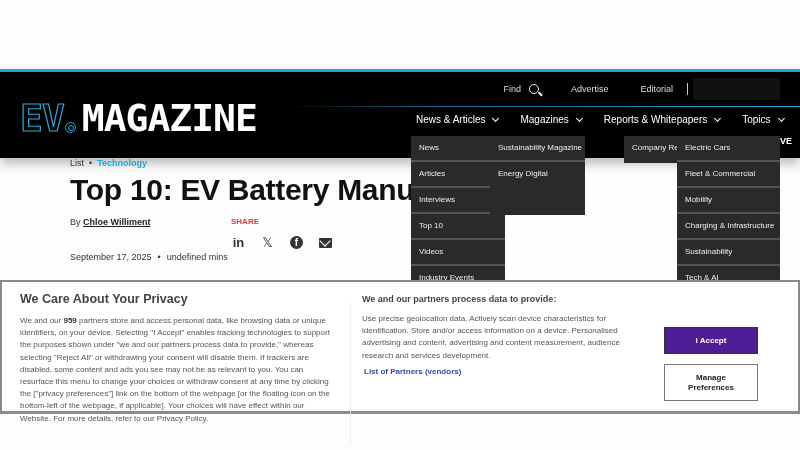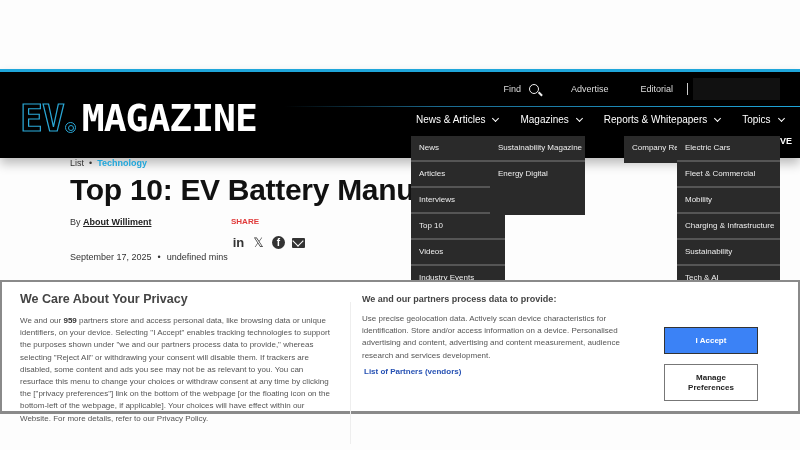--- a/index.html
+++ b/index.html
@@ -26,37 +26,37 @@
     .live-text { position: absolute; top: 64px; right: 8px; color: #fff; font-size: 9px; font-weight: bold; }
     .crumb { position: absolute; left: 70px; top: 158px; font-size: 9px; color: #333; }
     .crumb .sep { margin: 0 5px; }
     .crumb a { color: #1fa6da; font-weight: bold; text-decoration: none; }
     .title { position: absolute; left: 70px; top: 173px; font-size: 30px; font-weight: bold; color: #111; white-space: nowrap; letter-spacing: -0.3px; }
     .byline { position: absolute; left: 70px; top: 217px; font-size: 9px; color: #333; }
     .byline a { color: #222; font-weight: bold; text-decoration: underline; }
     .share-label { position: absolute; left: 231px; top: 217px; font-size: 8px; color: #e03a3a; font-weight: bold; }
     .dateline { position: absolute; left: 70px; top: 252px; font-size: 9px; color: #333; }
     .dateline .sep { margin: 0 6px; }
-    .share-icons { position: absolute; left: 232px; top: 236px; display: flex; align-items: center; gap: 7px; }
+    .share-icons { position: absolute; left: 232px; top: 236px; display: flex; align-items: center; gap: 16px; }
     .share-icons span { display: inline-block; width: 13px; height: 13px; color: #333; font-weight: bold; font-size: 13px; line-height: 13px; text-align: center; cursor: pointer; }
     .icon-fb { background: #333; border-radius: 50%; color: #fff !important; font-size: 10px !important; }
     .icon-mail { background: #333; border-radius: 1px; height: 10px !important; position: relative; }
     .icon-mail::after { content: ""; position: absolute; left: 2px; top: -1px; width: 7px; height: 7px; border-right: 1.2px solid #fff; border-bottom: 1.2px solid #fff; transform: rotate(45deg); }
     .dropdown { position: absolute; background: #2a2a2a; }
     .dd-item { height: 26px; line-height: 24px; padding-left: 8px; font-size: 8px; color: #eee; border-bottom: 2px solid #555; white-space: nowrap; overflow: hidden; cursor: pointer; }
     .modal { position: absolute; left: 0; top: 280px; width: 800px; height: 134px; background: #fff; border: 2px solid #8a8a8a; border-bottom-width: 3px; }
     .modal-left { position: absolute; left: 18px; top: 10px; width: 310px; }
     .modal-title { font-size: 12.5px; font-weight: bold; color: #444; margin-bottom: 9px; }
     .modal-text { font-size: 8px; line-height: 12.2px; color: #555; }
     .modal-text b { color: #333; }
     .modal-divider { position: absolute; left: 348px; top: 20px; width: 1px; height: 142px; background: #eee; }
     .modal-right { position: absolute; left: 360px; top: 12px; width: 290px; }
     .modal-subtitle { font-size: 9px; font-weight: bold; color: #444; margin-bottom: 9px; }
     .partners-link { display: block; margin-top: 5px; padding-left: 2px; font-size: 8px; font-weight: bold; color: #2651b3; cursor: pointer; }
-    .accept-btn { position: absolute; left: 662px; top: 45px; width: 94px; height: 27px; background: #3b82f6; color: #fff; font-size: 8px; font-weight: bold; border: 1px solid #333; cursor: pointer; display: flex; align-items: center; justify-content: center; }
+    .accept-btn { position: absolute; left: 662px; top: 45px; width: 94px; height: 27px; background: #4c1d95; color: #fff; font-size: 8px; font-weight: bold; border: 1px solid #333; cursor: pointer; display: flex; align-items: center; justify-content: center; }
     .manage-btn { position: absolute; left: 662px; top: 82px; width: 94px; height: 37px; background: #fff; color: #222; font-size: 8px; font-weight: bold; border: 1px solid #777; cursor: pointer; display: flex; align-items: center; justify-content: center; text-align: center; line-height: 10px; white-space: pre-line; }
   </style>
 </head>
 <body>
 
 <div class="page">
   <div class="top-blank"></div>
 
   <div class="header">
     <div class="header-line"></div>
@@ -97,21 +97,21 @@
     </div>
     <div class="live-text">VE</div>
   </div>
 
   <div class="crumb">
     <span>List</span><span class="sep">•</span><a>Technology</a>
   </div>
   <div class="title">Top 10: EV Battery Manu</div>
   <div class="byline">
     <span>By</span>
-    <a>About Williment</a>
+    <a>Chloe Williment</a>
   </div>
   <div class="share-label">SHARE</div>
   <div class="dateline">
     <span>September 17, 2025</span><span class="sep">•</span><span>undefined mins</span>
   </div>
   <div class="share-icons">
     <span>in</span>
     <span style="font-weight:normal;">𝕏</span>
     <span class="icon-fb">f</span>
     <span class="icon-mail"></span>

